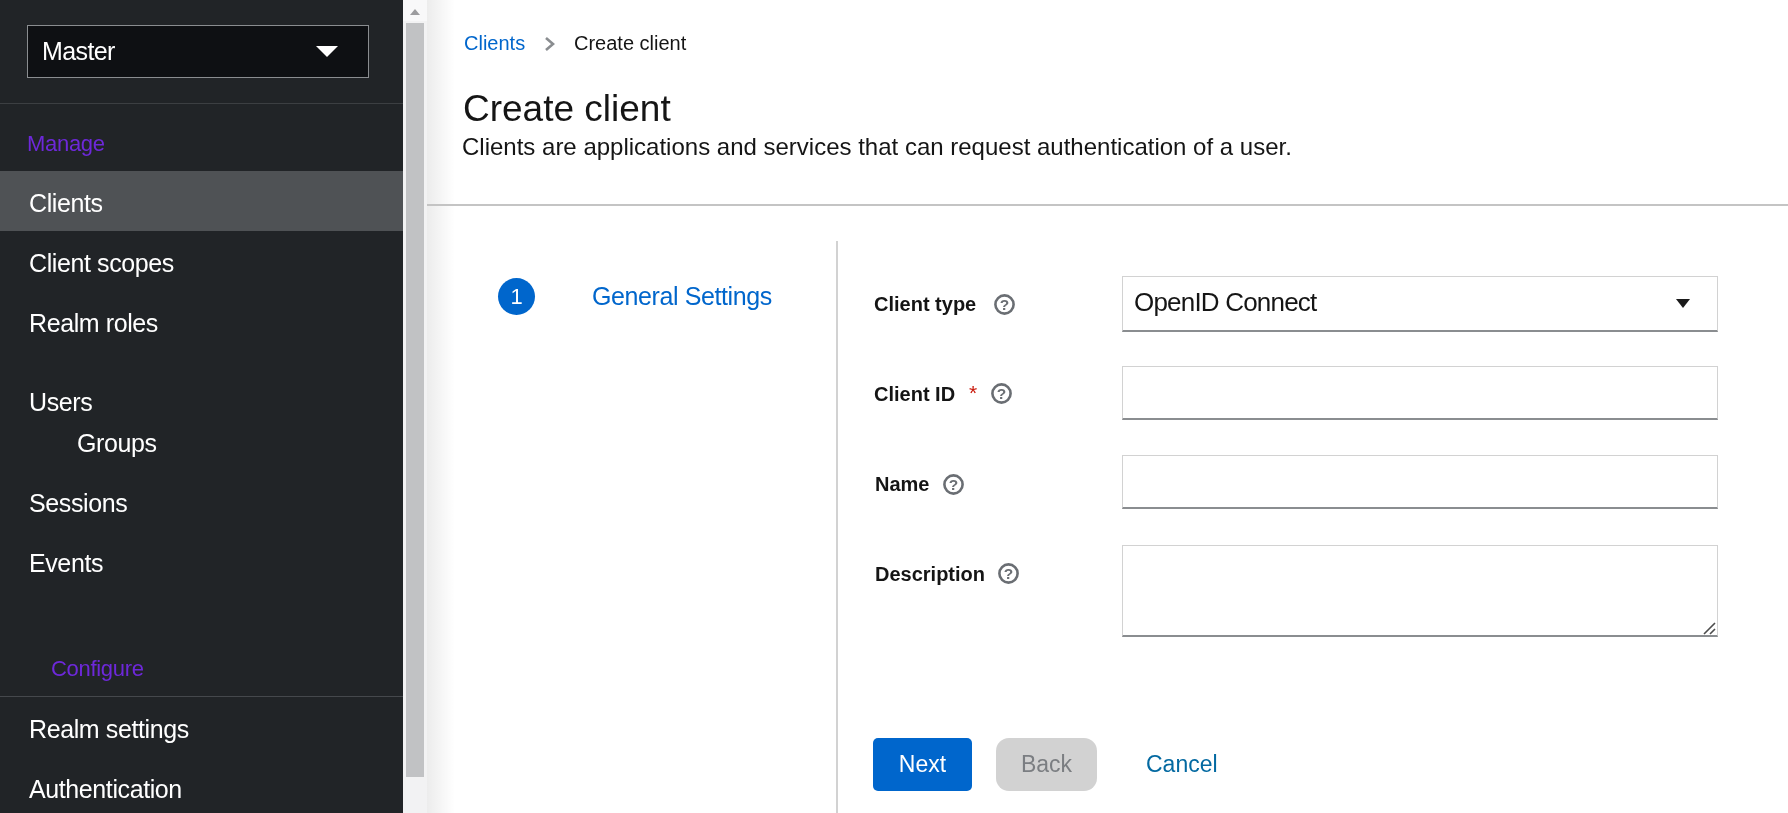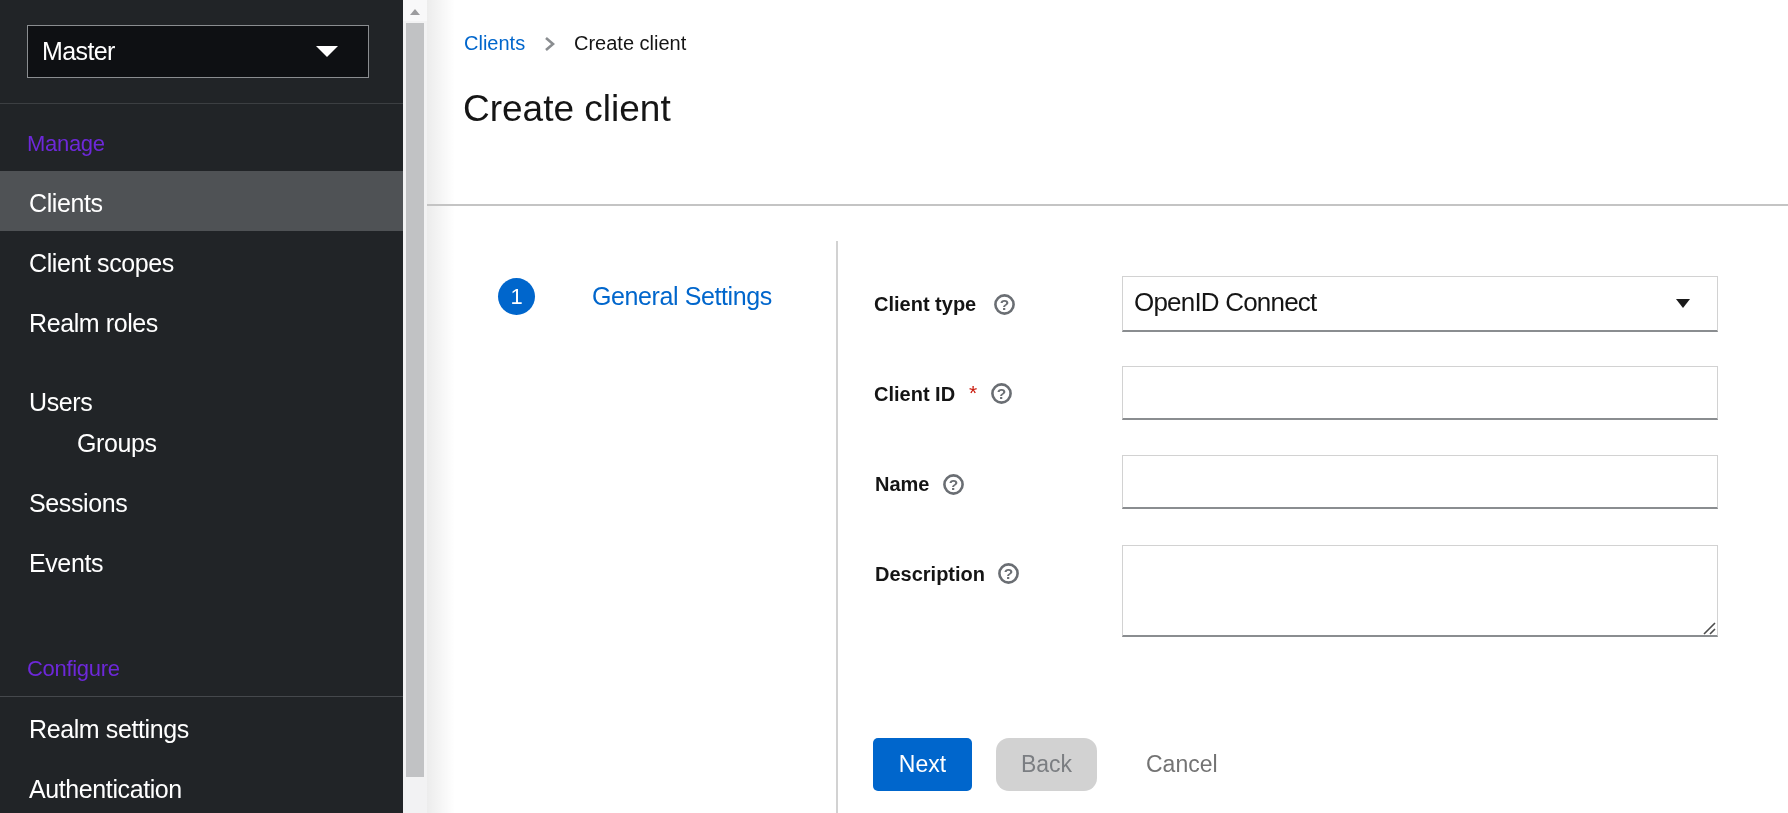--- a/index.html
+++ b/index.html
@@ -55,57 +55,58 @@
   #inp1 { left:1122px; top:366px; width:596px; height:54px; }
   #inp2 { left:1122px; top:455px; width:596px; height:54px; }
   #txta { left:1122px; top:545px; width:596px; height:92px; }
   #req { left:969px; top:382px; font-size:21px; line-height:1; color:#c9190b; }
 
   
   #btnnext { left:873px; top:738px; width:99px; height:53px; background:#0066cc;
     border-radius:5px; color:#fff; font-size:23px; text-align:center; line-height:53px; }
   #btnback { left:996px; top:738px; width:101px; height:53px; background:#d2d2d2;
     border-radius:13px; color:#7b7e82; font-size:23px; text-align:center; line-height:53px; }
-  #btncancel { left:1146px; top:753px; font-size:23px; line-height:1; color:#737373; }
+  #btncancel { left:1146px; top:753px; font-size:23px; line-height:1; color:#0369a1; }
 </style>
 </head>
 <body>
 <div id="page">
 
   <div class="abs" id="sidebar"></div>
   <div class="abs" id="realmbox"></div>
   <div class="abs" id="realmtxt">Master</div>
   <div class="abs" id="realmcaret"></div>
   <div class="abs" id="sidehr"></div>
   <div class="abs navsec" style="top:133px;">Manage</div>
   <div class="abs" id="selrow"></div>
   <div class="abs navitem" style="top:191px;">Clients</div>
   <div class="abs navitem" style="top:251px;">Client scopes</div>
   <div class="abs navitem" style="top:311px;">Realm roles</div>
   <div class="abs navitem" style="top:371px;margin-top:19px;">Users</div>
   <div class="abs navitem" style="top:431px;margin-left:48px;">Groups</div>
   <div class="abs navitem" style="top:491px;">Sessions</div>
   <div class="abs navitem" style="top:551px;">Events</div>
-  <div class="abs navsec" style="top:658px;">Configure</div>
+  <div class="abs navsec" style="top:658px;margin-left:24px;">Configure</div>
   <div class="abs" id="confhr"></div>
   <div class="abs navitem" style="top:717px;">Realm settings</div>
   <div class="abs navitem" style="top:777px;">Authentication</div>
 
   <div class="abs" id="sbtrack"></div>
   <div class="abs" id="sbbtn"></div>
   <div class="abs" id="sbarrow"></div>
   <div class="abs" id="sbthumb"></div>
 
   <div class="abs" id="shadow"></div>
   <div class="abs bclink" style="left:464px; top:33px;">Clients</div>
   <svg class="abs" style="left:543px; top:36px;" width="14" height="16" viewBox="0 0 14 16">
     <path d="M3 2 L10 8 L3 14" fill="none" stroke="#8a8d90" stroke-width="2.6"></path>
   </svg>
   <div class="abs bccur" style="left:574px; top:33px;">Create client</div>
   <div class="abs" id="title">Create client</div>
+  <div class="abs" id="subtitle">Clients are applications and services that can request authentication of a user.</div>
   <div class="abs" id="hdrhr"></div>
 
   <div class="abs" id="wizline"></div>
   <div class="abs" id="stepc">1</div>
   <div class="abs" id="steptxt">General Settings</div>
 
   <div class="abs flabel" style="left:874px; top:294px;">Client type</div>
   <div class="abs flabel" style="left:874px; top:384px;">Client ID</div>
   <div class="abs" id="req">*</div>
   <div class="abs flabel" style="left:875px; top:474px;">Name</div>

